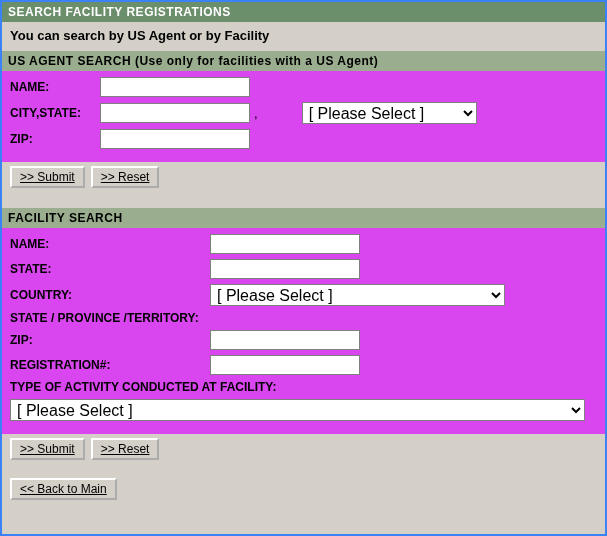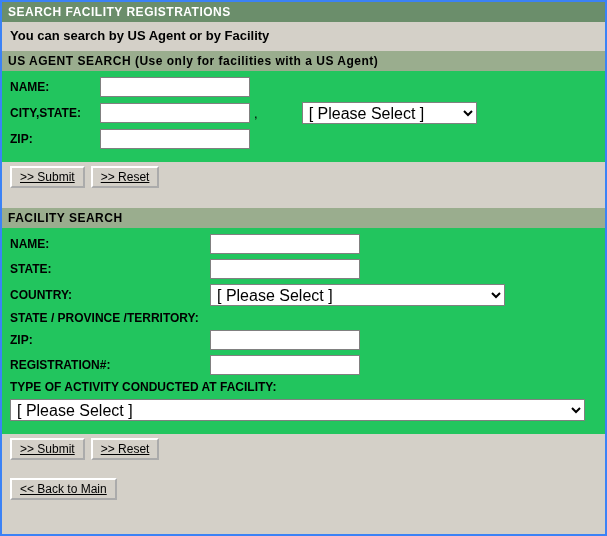--- a/index.html
+++ b/index.html
@@ -32,21 +32,21 @@
     .section-header {
       background: #9aad8e;
       font-weight: bold;
       font-size: 12px;
       padding: 3px 6px;
       margin-top: 4px;
       letter-spacing: 0.5px;
     }
     .form-section {
       padding: 6px 8px 8px 8px;
-      background: #22c55e;
+      background: #d946ef;
     }
     .form-row {
       display: flex;
       align-items: center;
       margin-bottom: 5px;
     }
     .form-label {
       font-weight: bold;
       font-size: 12px;
       min-width: 200px;

